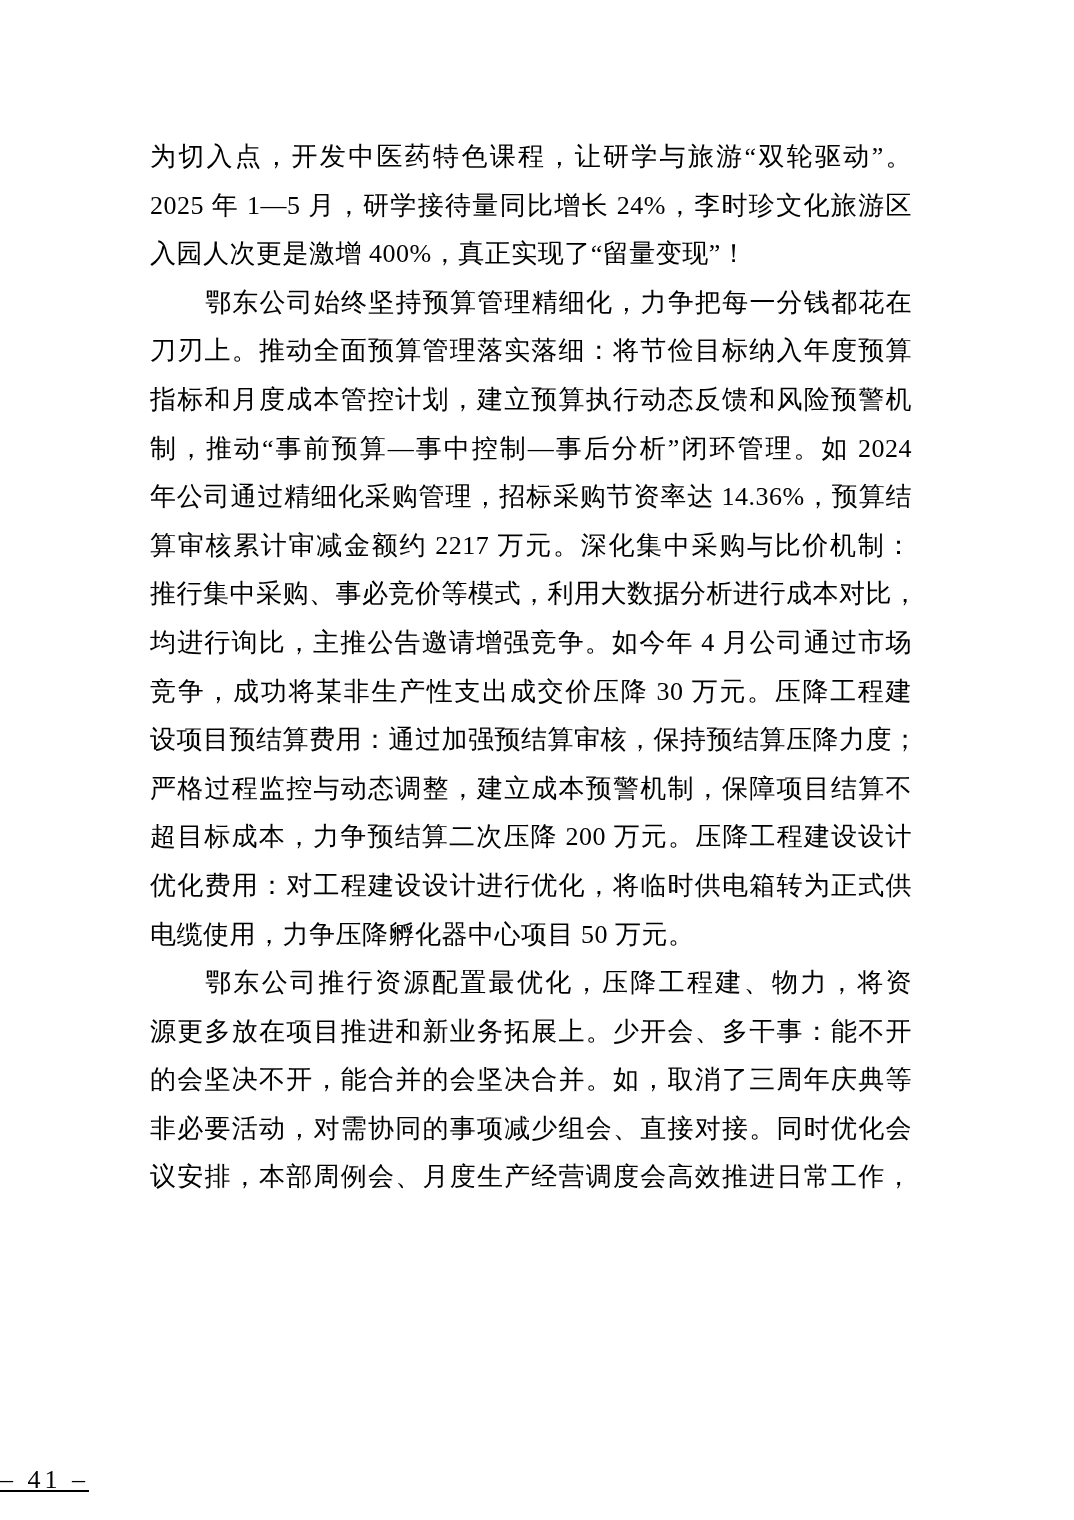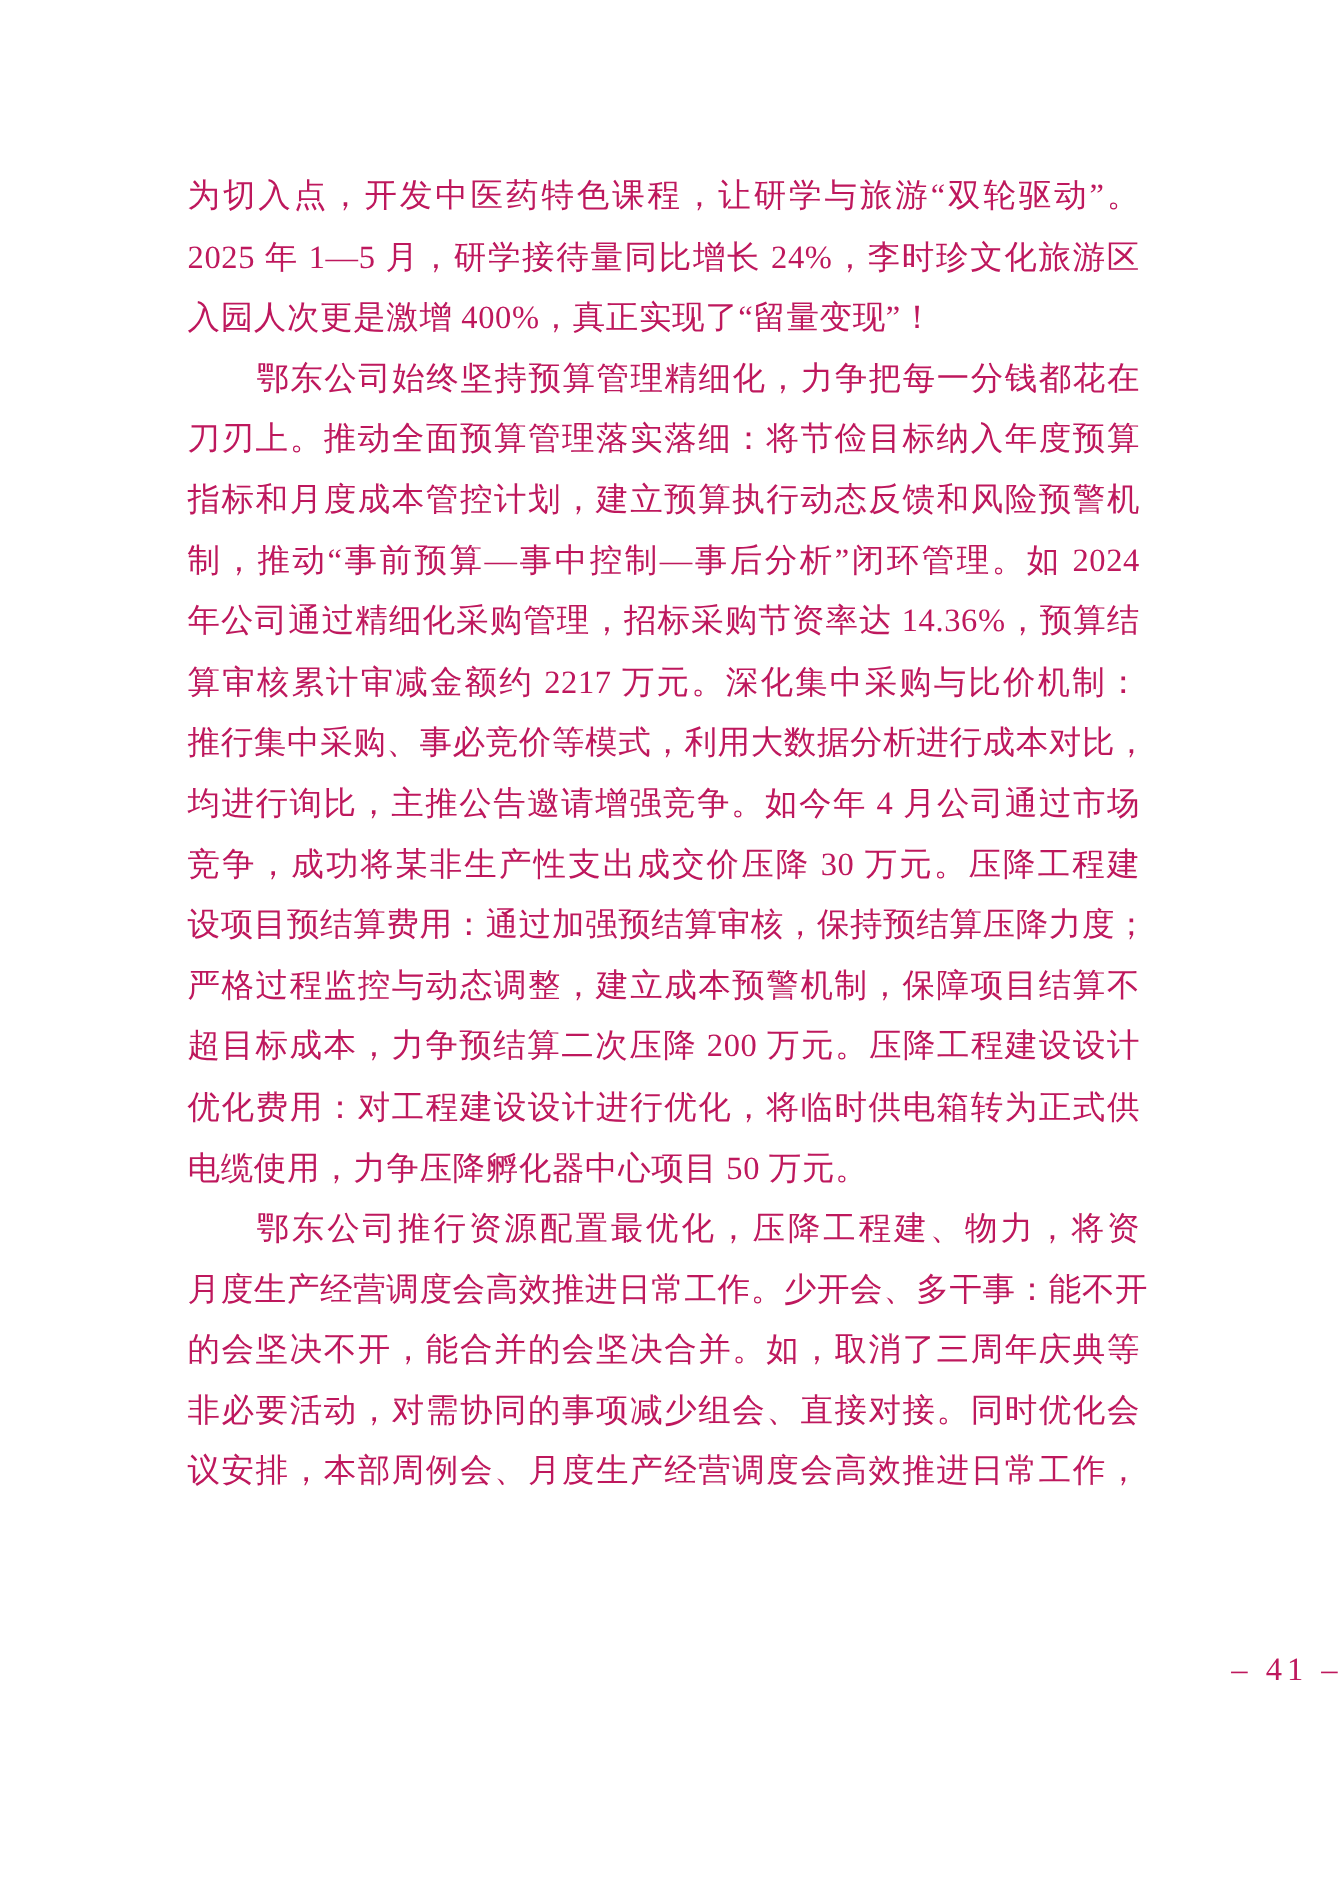--- a/index.html
+++ b/index.html
@@ -7,21 +7,21 @@
     padding: 0;
     background: #ffffff;
   }
   .page {
     position: relative;
     width: 1074px;
     height: 1520px;
     background: #ffffff;
     overflow: hidden;
     font-family: "Liberation Serif", "DejaVu Serif", serif;
-    color: #be185d;
+    color: #000000;
   }
   .content {
     position: absolute;
     left: 150px;
     top: 133px;
     width: 762px;
   }
   .line {
     font-size: 26px;
     line-height: 48.6px;
@@ -34,26 +34,27 @@
   }
   .line.indent {
     text-indent: 55px;
   }
   .line.flush {
     text-align-last: left;
   }
   .footer {
     position: absolute;
     left: 0;
-    top: 1316px;
+    top: 1460px;
     width: 100%;
-    text-align: right;
+    text-align: left;
     font-size: 26px;
     line-height: 40px;
     letter-spacing: 4px;
+    text-decoration: underline;
   }
 </style>
 </head>
 <body>
 
 <div class="page">
   <div class="content">
     <div class="line">为切入点，开发中医药特色课程，让研学与旅游“双轮驱动”。</div>
     <div class="line">2025 年 1—5 月，研学接待量同比增长 24%，李时珍文化旅游区</div>
     <div class="line flush">入园人次更是激增 400%，真正实现了“留量变现”！</div>
@@ -65,19 +66,19 @@
     <div class="line">算审核累计审减金额约 2217 万元。深化集中采购与比价机制：</div>
     <div class="line">推行集中采购、事必竞价等模式，利用大数据分析进行成本对比，</div>
     <div class="line">均进行询比，主推公告邀请增强竞争。如今年 4 月公司通过市场</div>
     <div class="line">竞争，成功将某非生产性支出成交价压降 30 万元。压降工程建</div>
     <div class="line">设项目预结算费用：通过加强预结算审核，保持预结算压降力度；</div>
     <div class="line">严格过程监控与动态调整，建立成本预警机制，保障项目结算不</div>
     <div class="line">超目标成本，力争预结算二次压降 200 万元。压降工程建设设计</div>
     <div class="line">优化费用：对工程建设设计进行优化，将临时供电箱转为正式供</div>
     <div class="line flush">电缆使用，力争压降孵化器中心项目 50 万元。</div>
     <div class="line indent">鄂东公司推行资源配置最优化，压降工程建、物力，将资</div>
-    <div class="line">月度生产经营调度会高效推进日常工作。少开会、多干事：能不开</div>
+    <div class="line">源更多放在项目推进和新业务拓展上。少开会、多干事：能不开</div>
     <div class="line">的会坚决不开，能合并的会坚决合并。如，取消了三周年庆典等</div>
     <div class="line">非必要活动，对需协同的事项减少组会、直接对接。同时优化会</div>
     <div class="line">议安排，本部周例会、月度生产经营调度会高效推进日常工作，</div>
   </div>
   <div class="footer">– 41 –</div>
 </div>
 
 </body></html>

